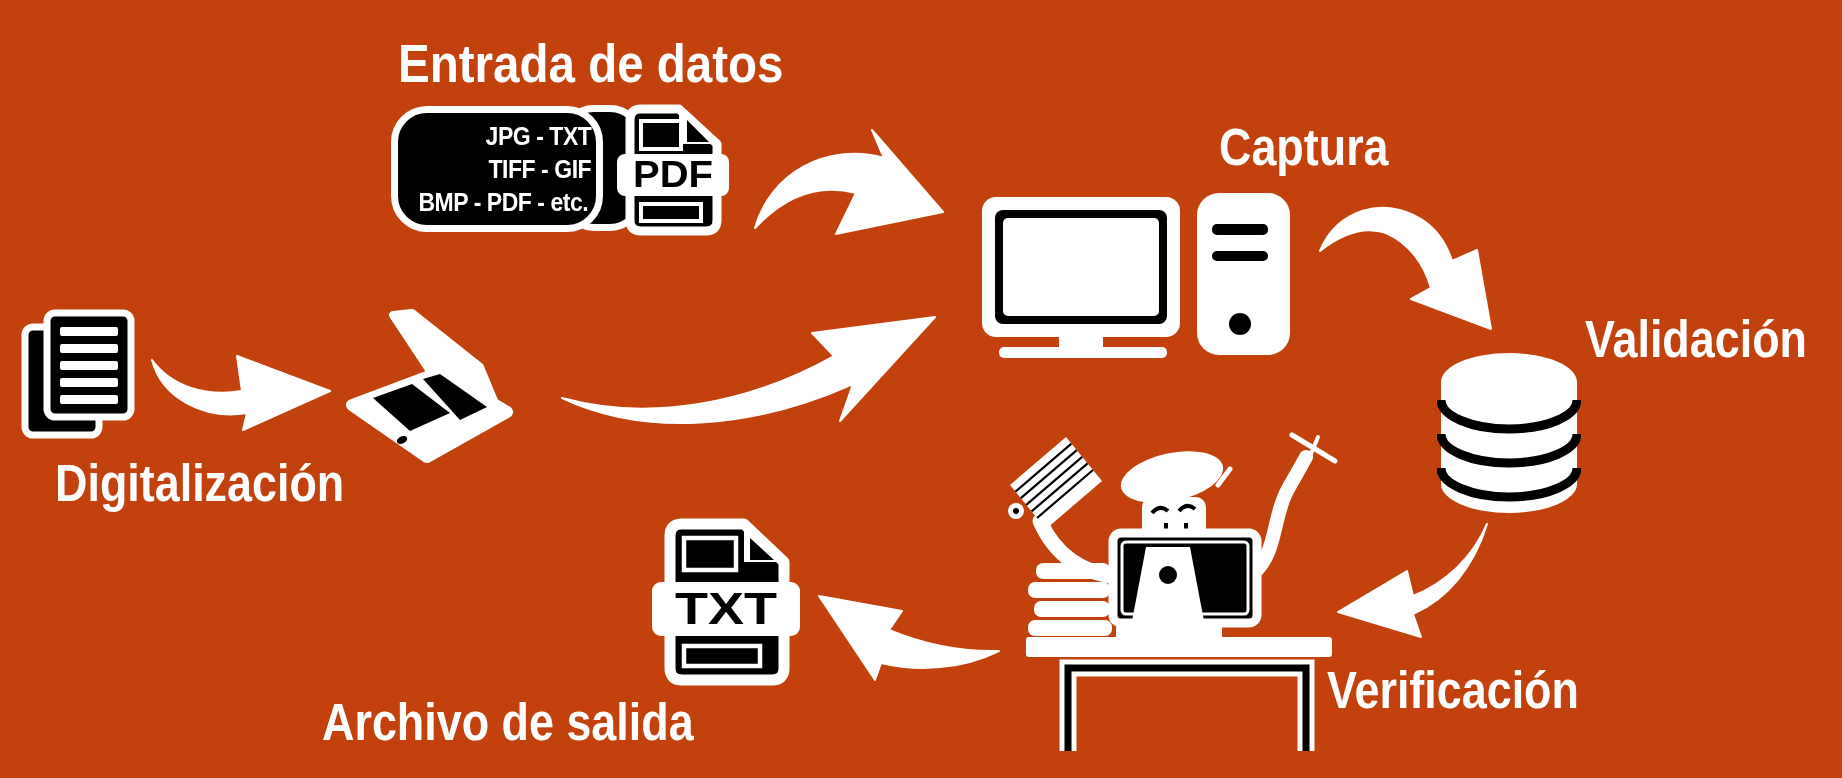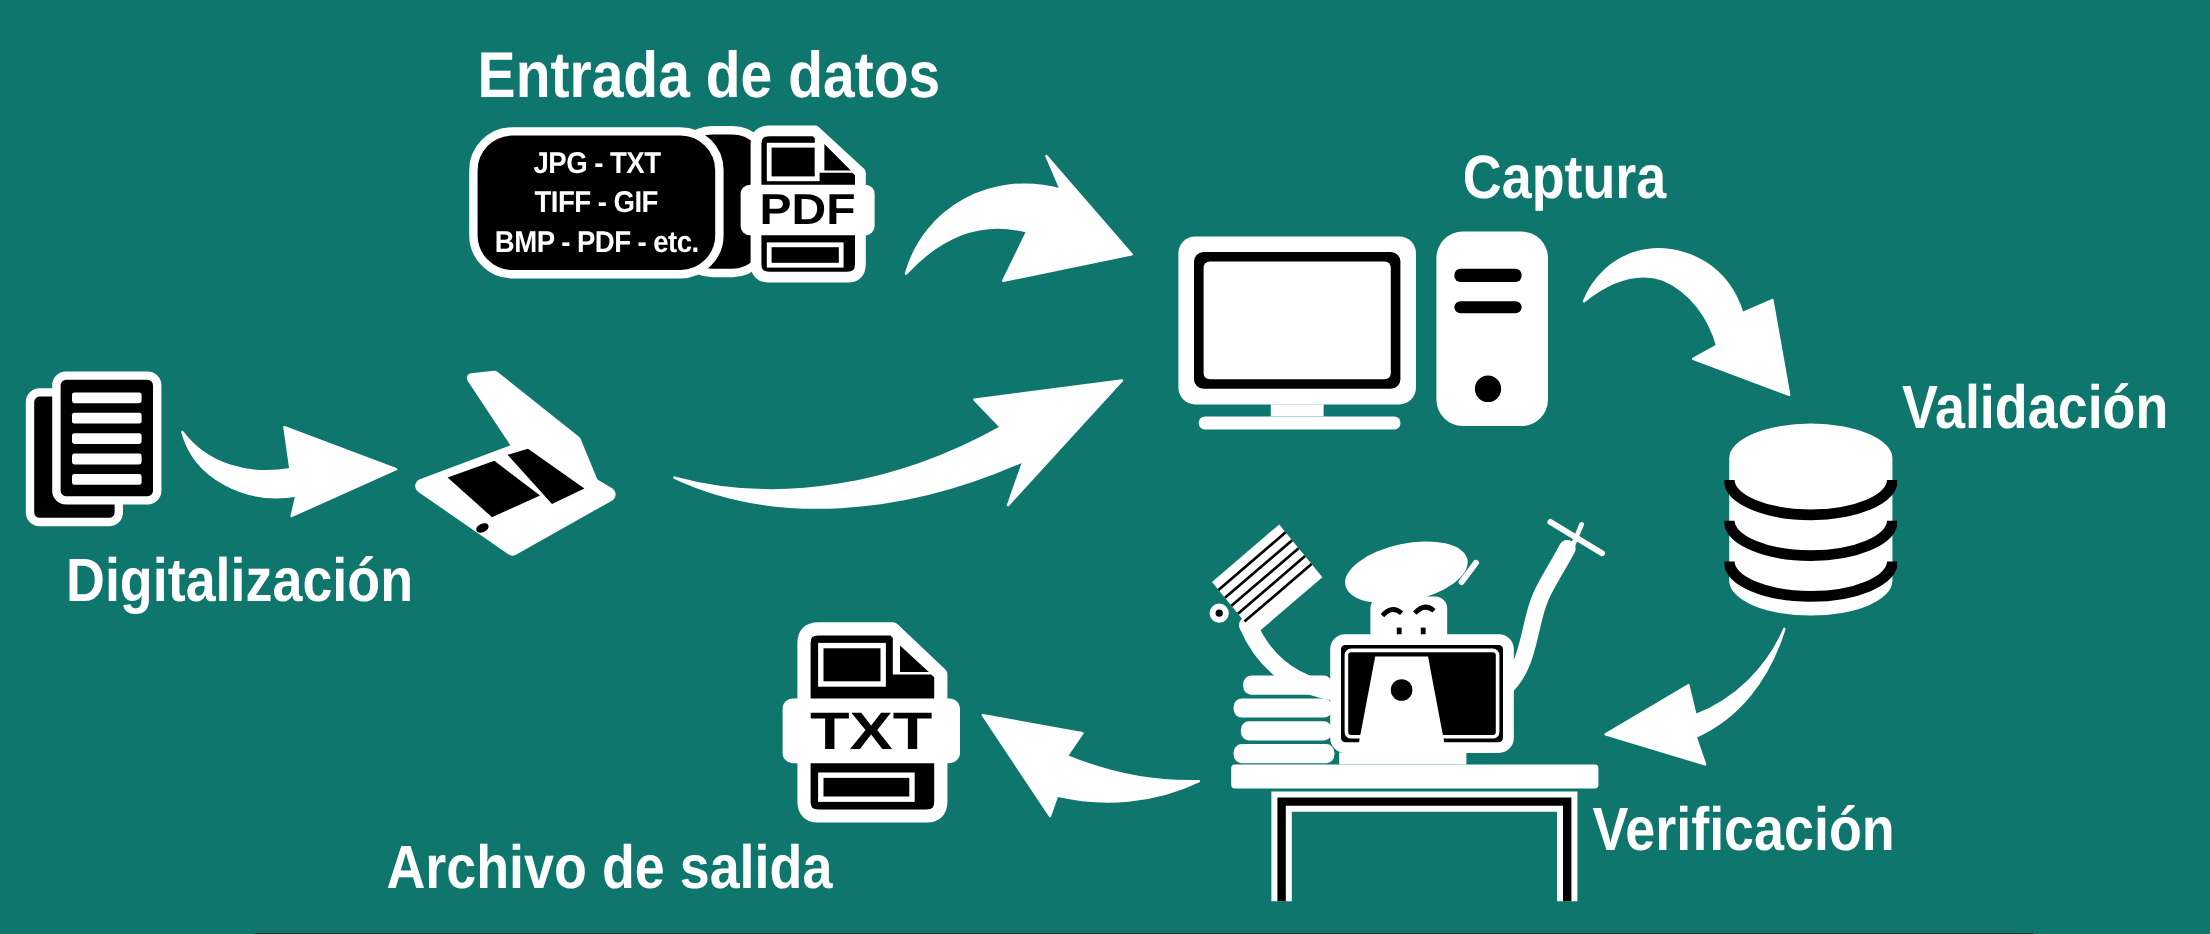--- a/index.html
+++ b/index.html
@@ -1,28 +1,28 @@
 <!DOCTYPE html>
 <html><head>
 <meta charset="utf-8">
 <style>
   html,body{margin:0;padding:0;background:#000;}
   #canvas{
-    position:relative;width:1842px;height:778px;background:#0f766e;overflow:hidden;
+    position:relative;width:1842px;height:778px;background:#c2410c;overflow:hidden;
     font-family:"Liberation Sans",sans-serif;
   }
   .stage-label{
     position:absolute;color:#fff;font-weight:bold;font-size:51px;line-height:1;
     white-space:nowrap;transform:scaleX(.88);transform-origin:left top;z-index:6;
   }
   .stage-label.big{font-size:54px;}
   .formats-box{
     position:absolute;left:391px;top:106px;width:212px;height:126px;
     box-sizing:border-box;border:7px solid #fff;border-radius:36px;background:#000;
-    z-index:3;display:flex;flex-direction:column;justify-content:center;align-items:center;
+    z-index:3;display:flex;flex-direction:column;justify-content:center;align-items:flex-end;
   }
   .formats-line{
     color:#fff;font-weight:bold;font-size:25px;line-height:33px;letter-spacing:-.5px;
     transform:scaleX(.92);white-space:nowrap;
   }
   .bubble-tab{
     position:absolute;left:560px;top:105px;width:84px;height:126px;box-sizing:border-box;
     border:7px solid #fff;border-radius:34px;background:#000;z-index:1;
   }
   .icon-abs{position:absolute;z-index:4;}

